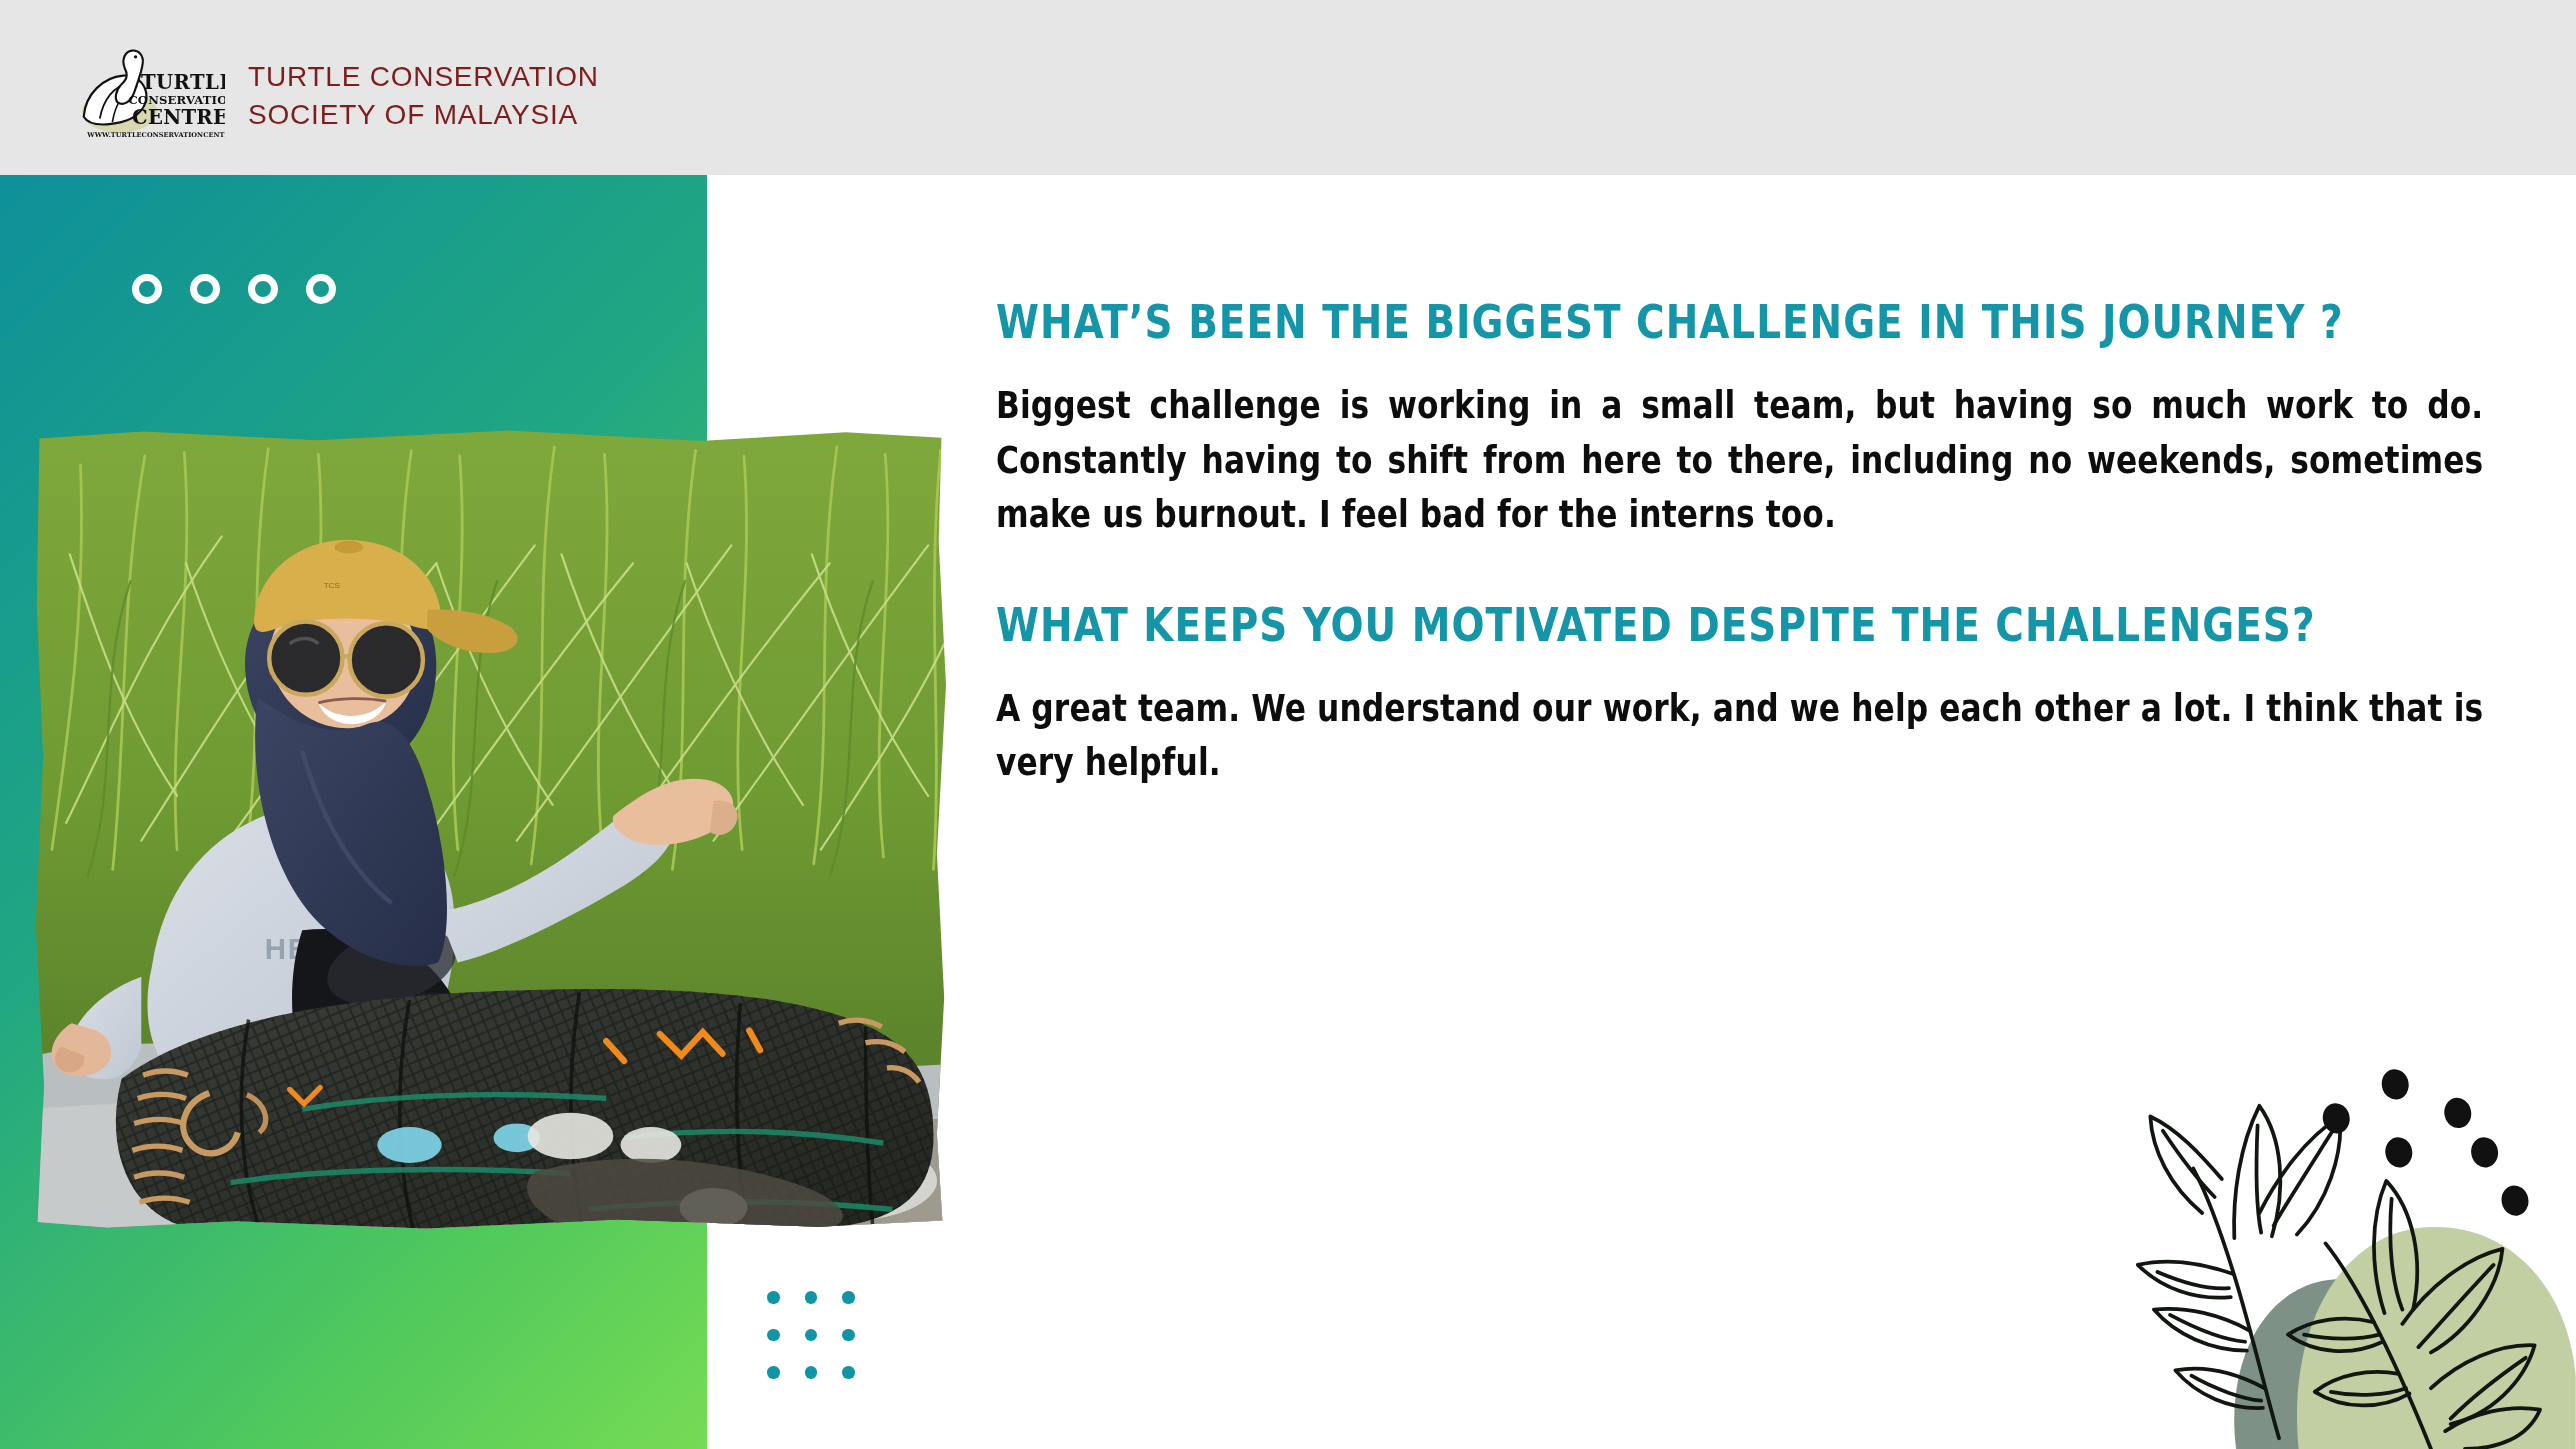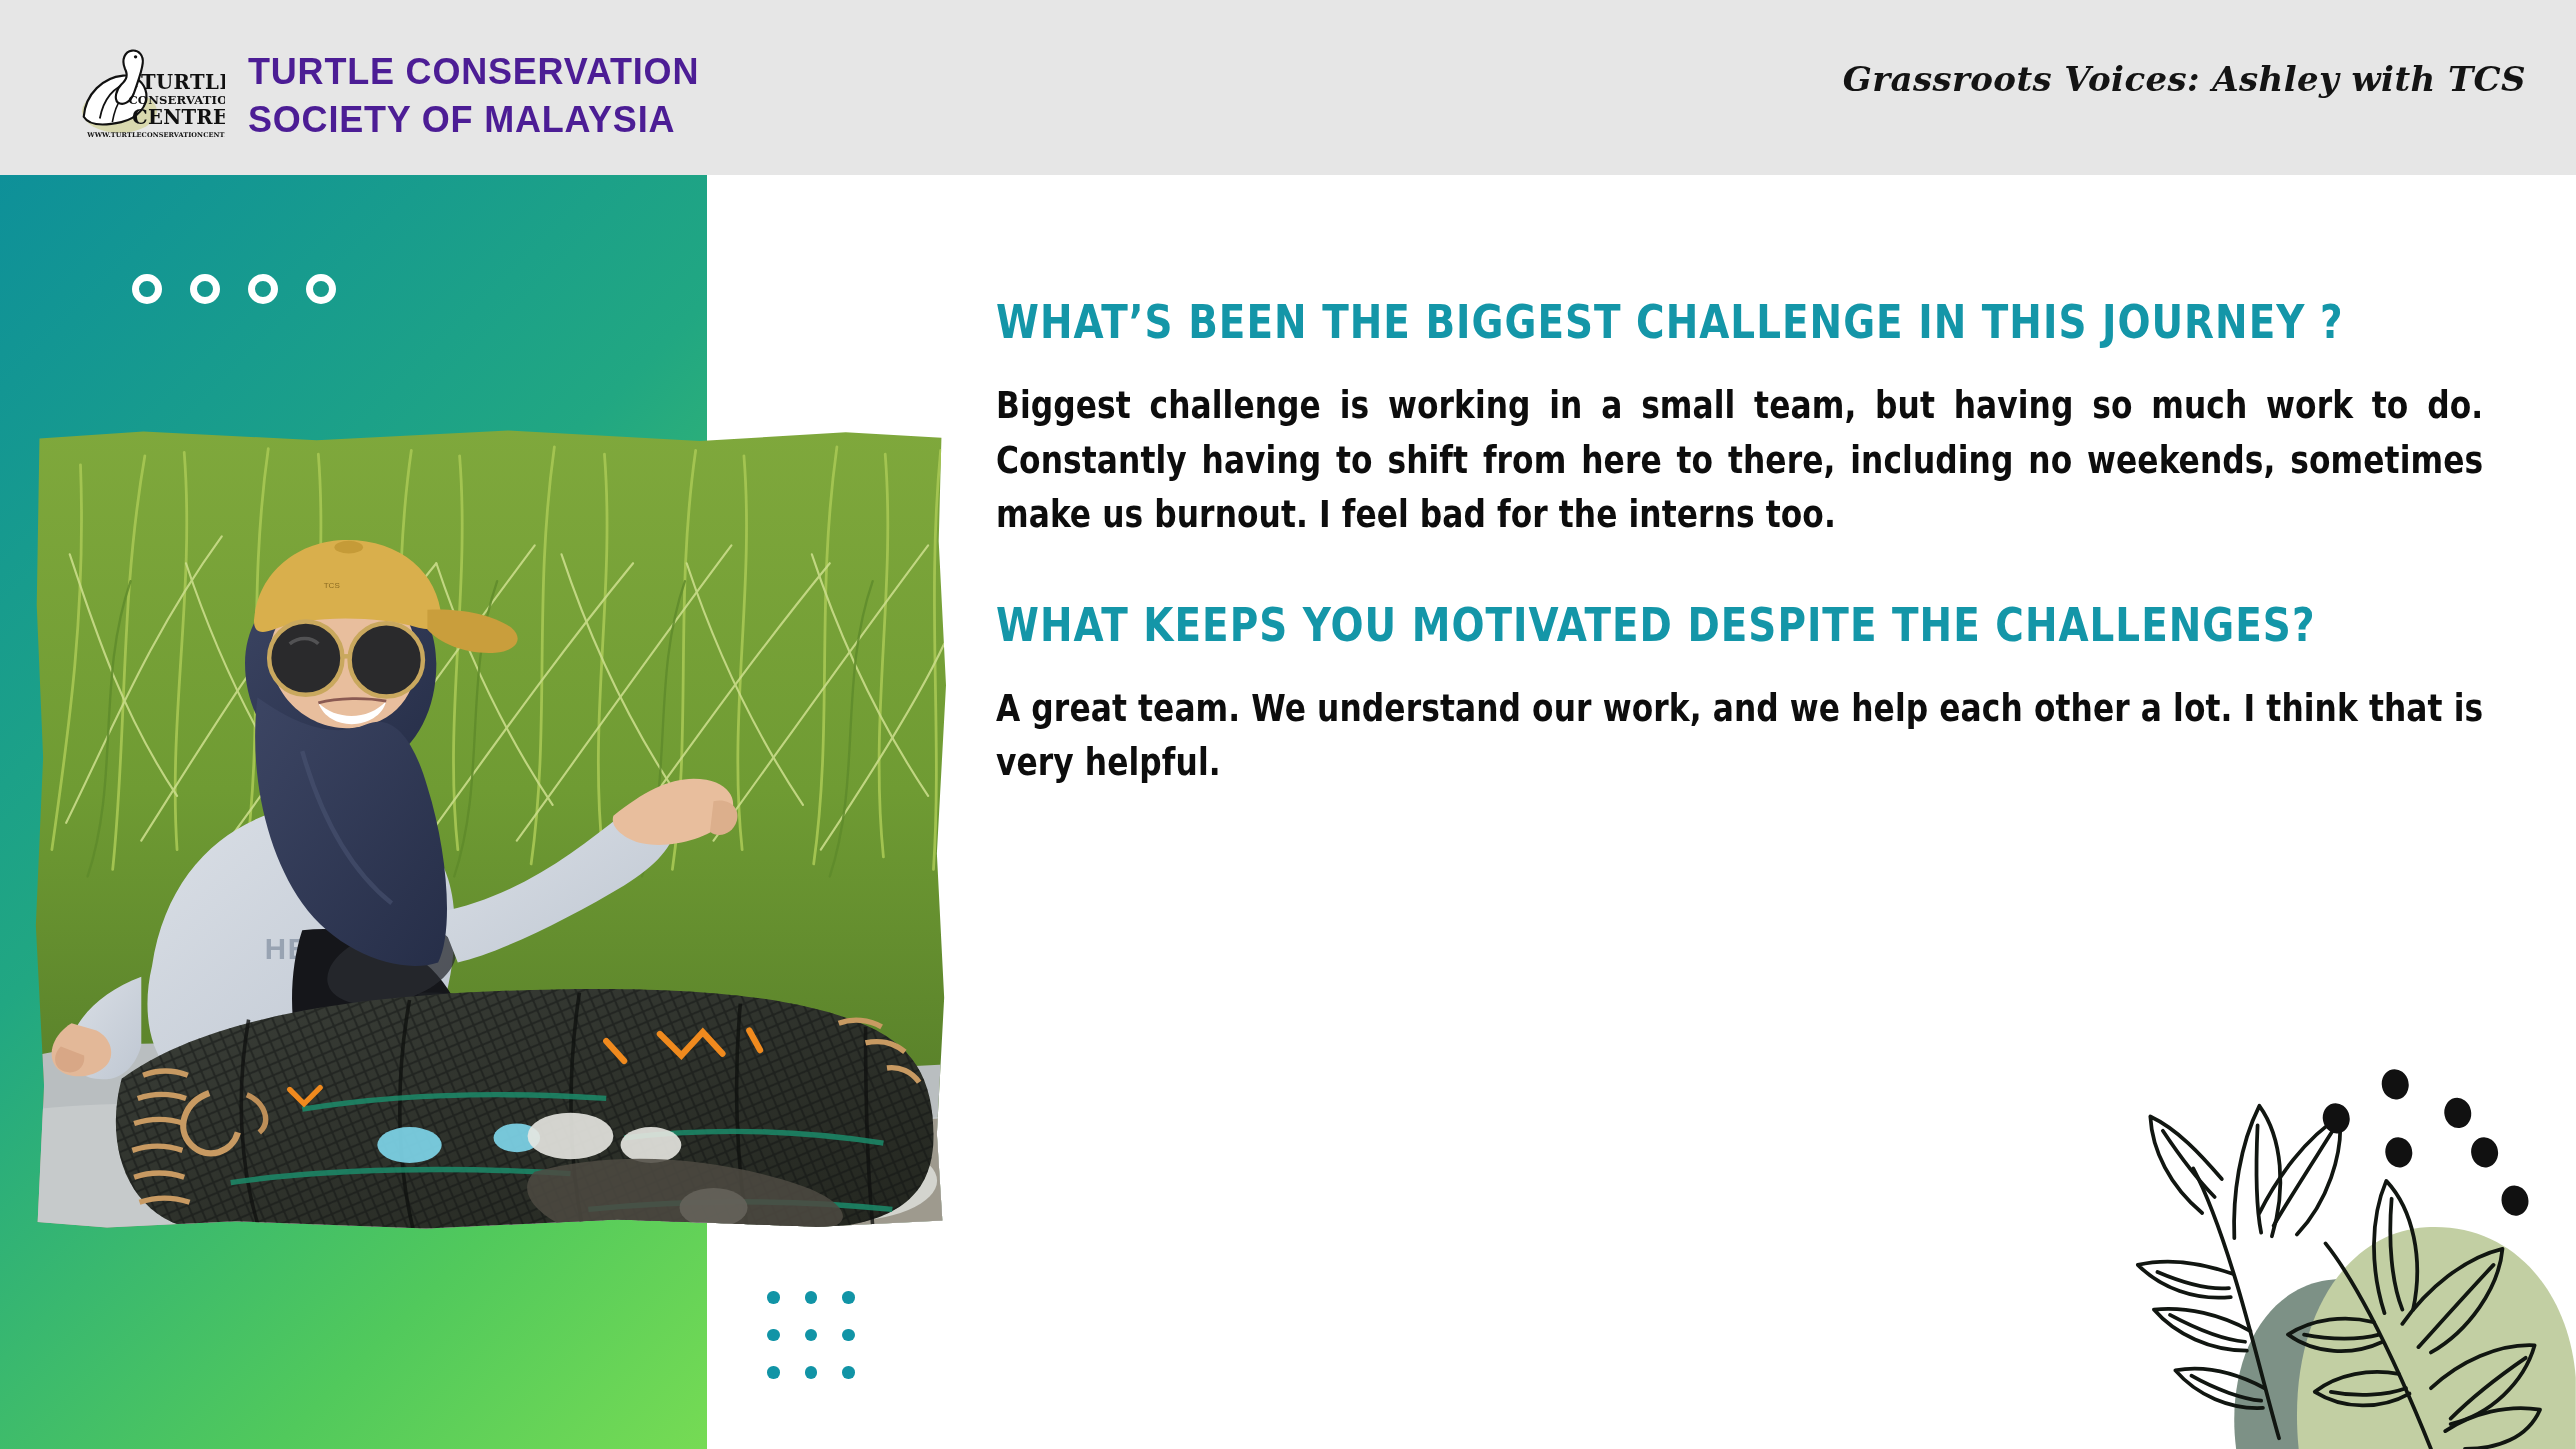--- a/index.html
+++ b/index.html
@@ -31,25 +31,25 @@
     display: flex;
     align-items: center;
     gap: 23px;
   }
   .logo-mark {
     width: 152px; height: 97px;
     position: relative;
     flex: none;
   }
   .brand-title {
-    font-size: 36px;
+    font-size: 28px;
     line-height: 1.33;
     letter-spacing: 0.8px;
-    color: #4c1d95;
-    font-weight: 700;
+    color: #7f1d1d;
+    font-weight: 400;
     white-space: pre-line;
   }
   .tagline {
     position: absolute;
     right: 50px; top: 59px;
     font-family: "DejaVu Serif", serif;
     font-style: italic;
     font-weight: 700;
     font-size: 34px;
     letter-spacing: 0.4px;
@@ -175,21 +175,20 @@
           <circle cx="70" cy="11" r="1.9" fill="#111"></circle>
           <text x="76" y="47" font-family="'DejaVu Serif',serif" font-weight="700" font-size="22" fill="#111" letter-spacing="0.5">TURTLE</text>
           <text x="62" y="64" font-family="'DejaVu Serif',serif" font-weight="700" font-size="13" fill="#111" letter-spacing="0.2">CONSERVATION</text>
           <text x="66" y="86" font-family="'DejaVu Serif',serif" font-weight="700" font-size="22" fill="#111" letter-spacing="0.3">CENTRE</text>
           <text x="16" y="101" font-family="'DejaVu Serif',serif" font-weight="700" font-size="7.3" fill="#111" letter-spacing="0.1">WWW.TURTLECONSERVATIONCENTRE.ORG</text>
         </svg>
       </div>
       <div class="brand-title">TURTLE CONSERVATION
 SOCIETY OF MALAYSIA</div>
     </div>
-    <div class="tagline">Grassroots Voices: Ashley with TCS</div>
   </div>
 
   <div class="left-panel"></div>
 
   <div class="rings">
     <span class="ring"></span>
     <span class="ring"></span>
     <span class="ring"></span>
     <span class="ring"></span>
   </div>

